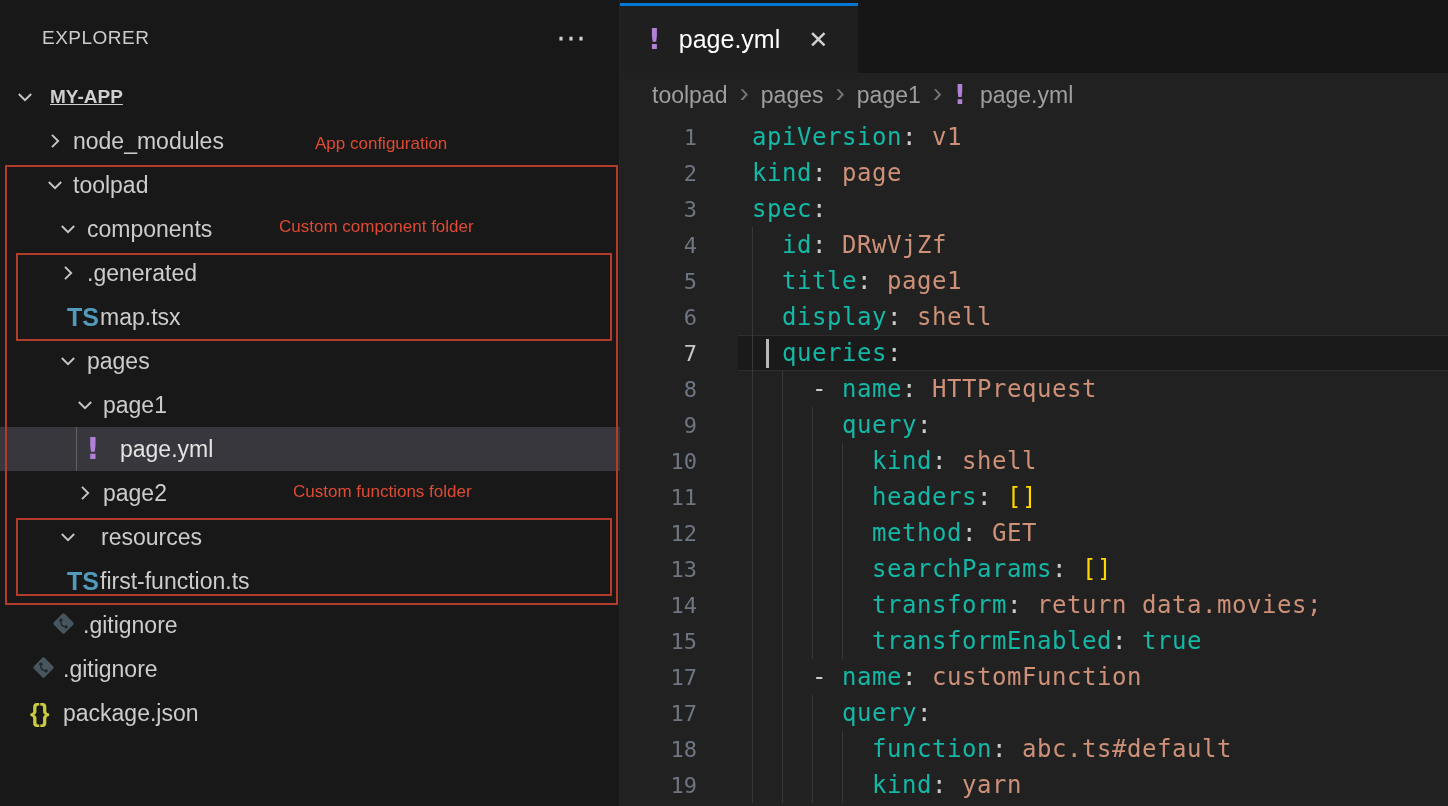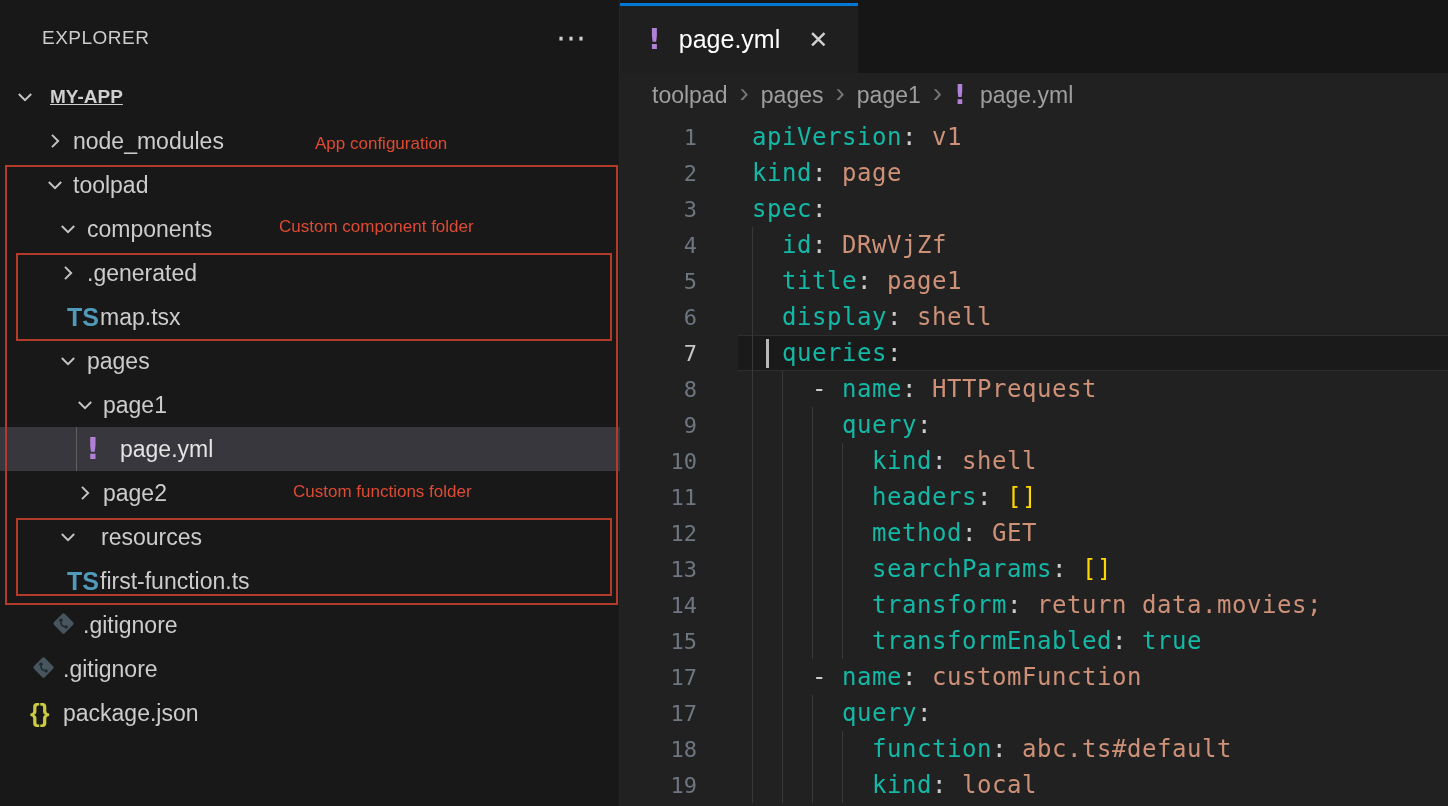--- a/index.html
+++ b/index.html
@@ -230,16 +230,16 @@
         <div class="cline"><span class="ln">9</span><span class="ctext"><span class="iguide"></span><span class="iguide"></span><span class="iguide"></span><span class="tk-key">query</span><span class="tk-pun">:</span></span></div>
         <div class="cline"><span class="ln">10</span><span class="ctext"><span class="iguide"></span><span class="iguide"></span><span class="iguide"></span><span class="iguide"></span><span class="tk-key">kind</span><span class="tk-pun">: </span><span class="tk-str">shell</span></span></div>
         <div class="cline"><span class="ln">11</span><span class="ctext"><span class="iguide"></span><span class="iguide"></span><span class="iguide"></span><span class="iguide"></span><span class="tk-key">headers</span><span class="tk-pun">: </span><span class="tk-br">[]</span></span></div>
         <div class="cline"><span class="ln">12</span><span class="ctext"><span class="iguide"></span><span class="iguide"></span><span class="iguide"></span><span class="iguide"></span><span class="tk-key">method</span><span class="tk-pun">: </span><span class="tk-str">GET</span></span></div>
         <div class="cline"><span class="ln">13</span><span class="ctext"><span class="iguide"></span><span class="iguide"></span><span class="iguide"></span><span class="iguide"></span><span class="tk-key">searchParams</span><span class="tk-pun">: </span><span class="tk-br">[]</span></span></div>
         <div class="cline"><span class="ln">14</span><span class="ctext"><span class="iguide"></span><span class="iguide"></span><span class="iguide"></span><span class="iguide"></span><span class="tk-key">transform</span><span class="tk-pun">: </span><span class="tk-str">return data.movies;</span></span></div>
         <div class="cline"><span class="ln">15</span><span class="ctext"><span class="iguide"></span><span class="iguide"></span><span class="iguide"></span><span class="iguide"></span><span class="tk-key">transformEnabled</span><span class="tk-pun">: </span><span class="tk-key">true</span></span></div>
         <div class="cline"><span class="ln">17</span><span class="ctext"><span class="iguide"></span><span class="iguide"></span><span class="tk-pun">- </span><span class="tk-key">name</span><span class="tk-pun">: </span><span class="tk-str">customFunction</span></span></div>
         <div class="cline"><span class="ln">17</span><span class="ctext"><span class="iguide"></span><span class="iguide"></span><span class="iguide"></span><span class="tk-key">query</span><span class="tk-pun">:</span></span></div>
         <div class="cline"><span class="ln">18</span><span class="ctext"><span class="iguide"></span><span class="iguide"></span><span class="iguide"></span><span class="iguide"></span><span class="tk-key">function</span><span class="tk-pun">: </span><span class="tk-str">abc.ts#default</span></span></div>
-        <div class="cline"><span class="ln">19</span><span class="ctext"><span class="iguide"></span><span class="iguide"></span><span class="iguide"></span><span class="iguide"></span><span class="tk-key">kind</span><span class="tk-pun">: </span><span class="tk-str">local</span></span></div>
+        <div class="cline"><span class="ln">19</span><span class="ctext"><span class="iguide"></span><span class="iguide"></span><span class="iguide"></span><span class="iguide"></span><span class="tk-key">kind</span><span class="tk-pun">: </span><span class="tk-str">yarn</span></span></div>
       </div>
   </div>
 </div>
 
 </body></html>

